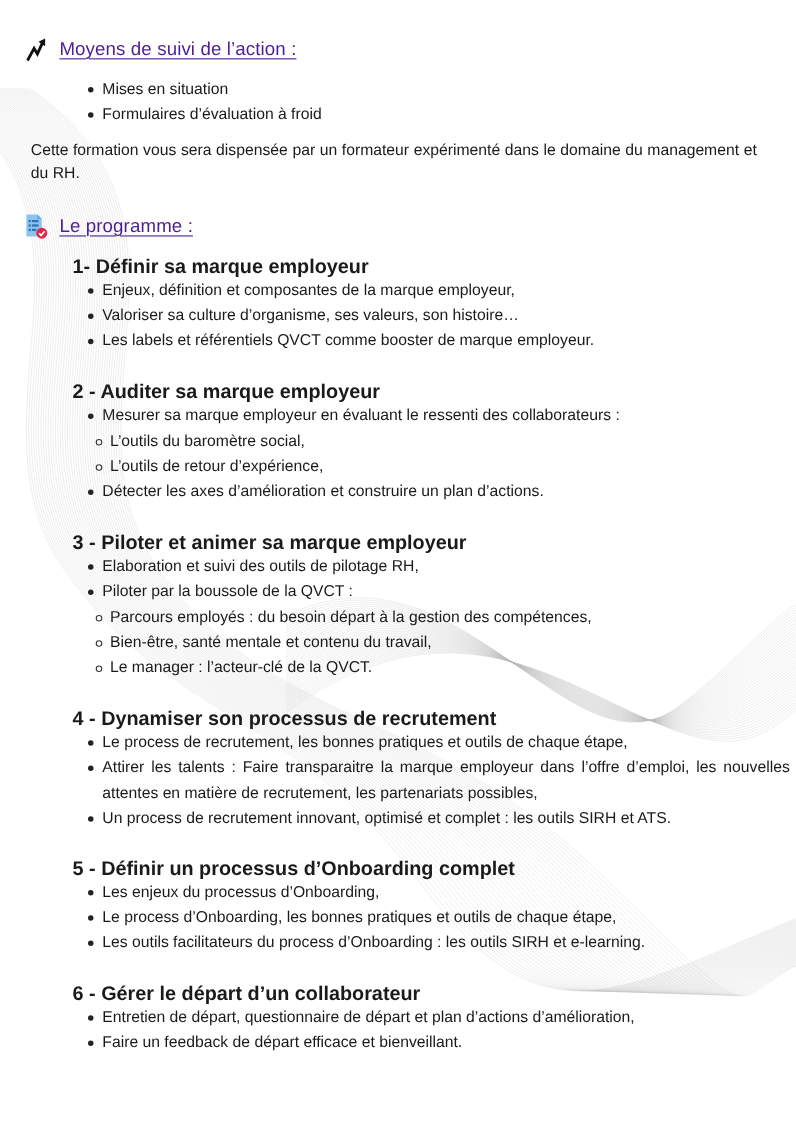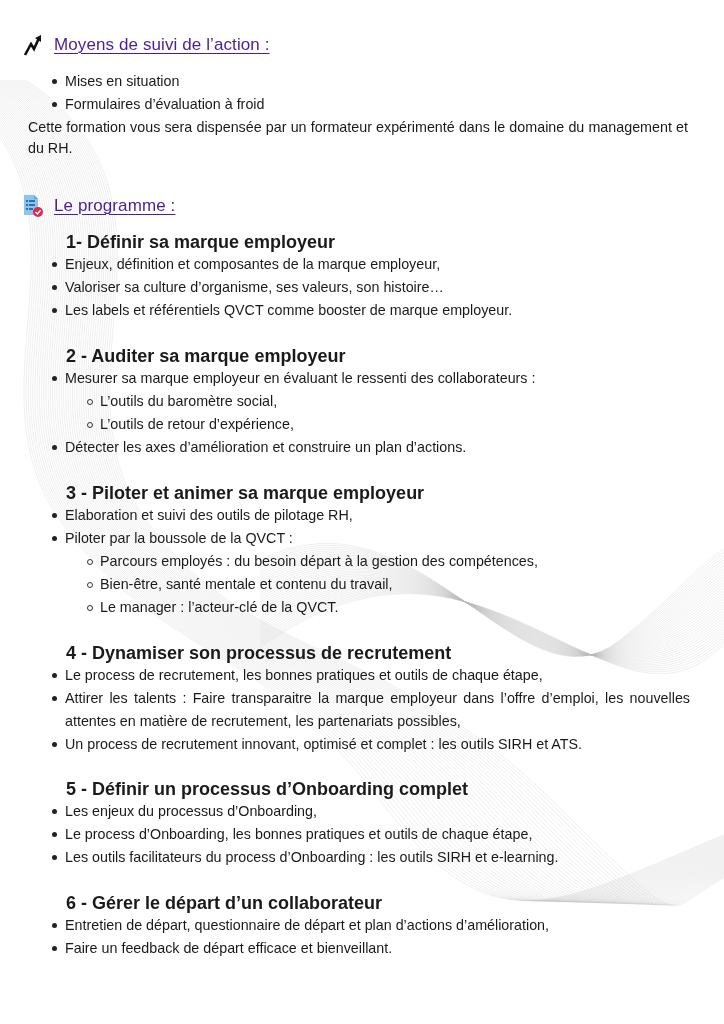--- a/index.html
+++ b/index.html
@@ -14,21 +14,21 @@
   .heading { position: absolute; display: flex; align-items: center; }
   .heading .title {
     color: #4c1d95; text-decoration: underline; font-size: 17px; letter-spacing: 0.1px;
     text-underline-offset: 3px; text-decoration-thickness: 1px;
   }
   .icon { display: inline-block; }
   .li {
     position: absolute; font-size: 14.3px; line-height: 23px; white-space: nowrap;
   }
   .li::before { content: ""; position: absolute; width: 5px; height: 5px; border-radius: 50%; background: #222; top: 9px; }
-  .lvl1 { left: 65px; }
+  .lvl1 { left: 93px; }
   .lvl1::before { left: -13px; }
   .lvl2 { left: 100px; }
   .lvl2::before { left: -13px; background: transparent; border: 1px solid #333; width: 4px; height: 4px; }
   .sec {
     position: absolute; left: 66px; font-weight: bold; font-size: 18px; line-height: 20px; white-space: nowrap;
   }
   .para {
     position: absolute; left: 28px; width: 660px; font-size: 14.3px; line-height: 21px; text-align: justify;
   }
   .justified { white-space: normal; width: 625px; text-align: justify; text-align-last: left; }
@@ -123,21 +123,21 @@
         <path d="M3 23 L9 12 L12 17 L17 6" fill="none" stroke="#111" stroke-width="2.6" stroke-linejoin="miter"></path>
         <path d="M13 6 L19 3 L19 10 Z" fill="#111"></path>
       </svg>
     </span>
     <span class="title">Moyens de suivi de l’action :</span>
   </div>
 
   <div class="li lvl1" style="top:70px;">Mises en situation</div>
   <div class="li lvl1" style="top:93px;">Formulaires d’évaluation à froid</div>
 
-  <p class="para" style="top:117px; margin:0;">Cette formation vous sera dispensée par un formateur expérimenté dans le domaine du management et du RH.</p>
+  <p class="para" style="top:127px; margin:0;">Cette formation vous sera dispensée par un formateur expérimenté dans le domaine du management et du RH.</p>
 
   <div class="heading" style="left:22px; top:194px;text-align:right;">
     <span class="icon" style="width:22px;height:24px;margin-right:10px;">
       <svg width="22" height="24" viewBox="0 0 22 24">
         <path d="M2 1 H12 L16 5 V21 H2 Z" fill="#8cc4f0"></path>
         <path d="M12 1 L16 5 H12 Z" fill="#5aa8e6"></path>
         <rect x="4" y="6" width="2" height="2" fill="#2f6fb0"></rect>
         <rect x="7" y="6" width="6" height="2" fill="#2f6fb0"></rect>
         <rect x="4" y="10" width="2" height="2" fill="#2f6fb0"></rect>
         <rect x="7" y="10" width="6" height="2" fill="#2f6fb0"></rect>

